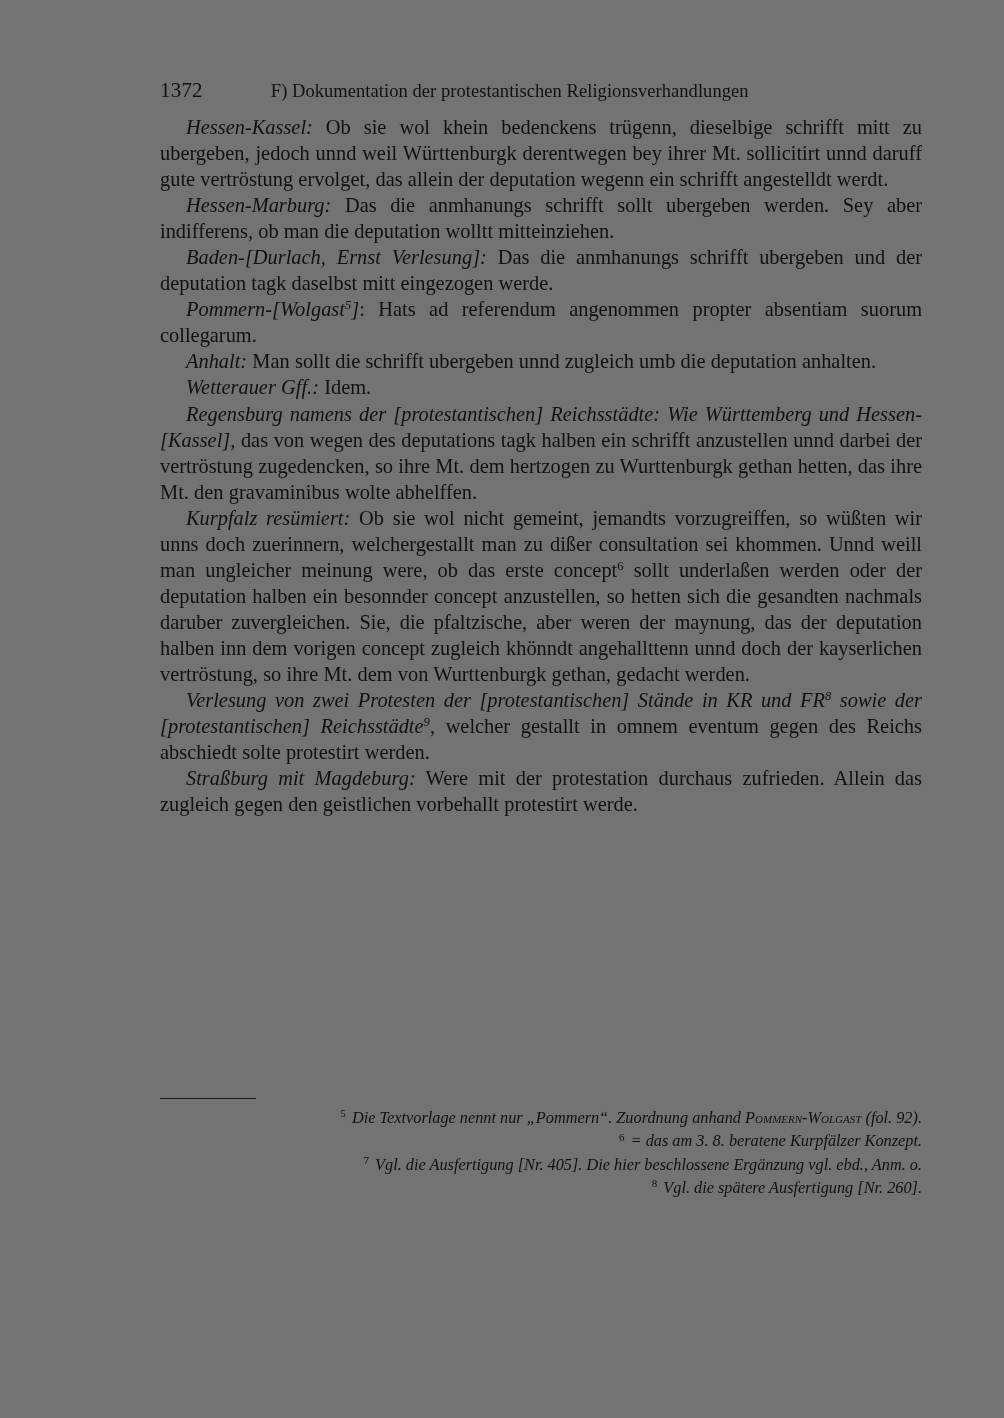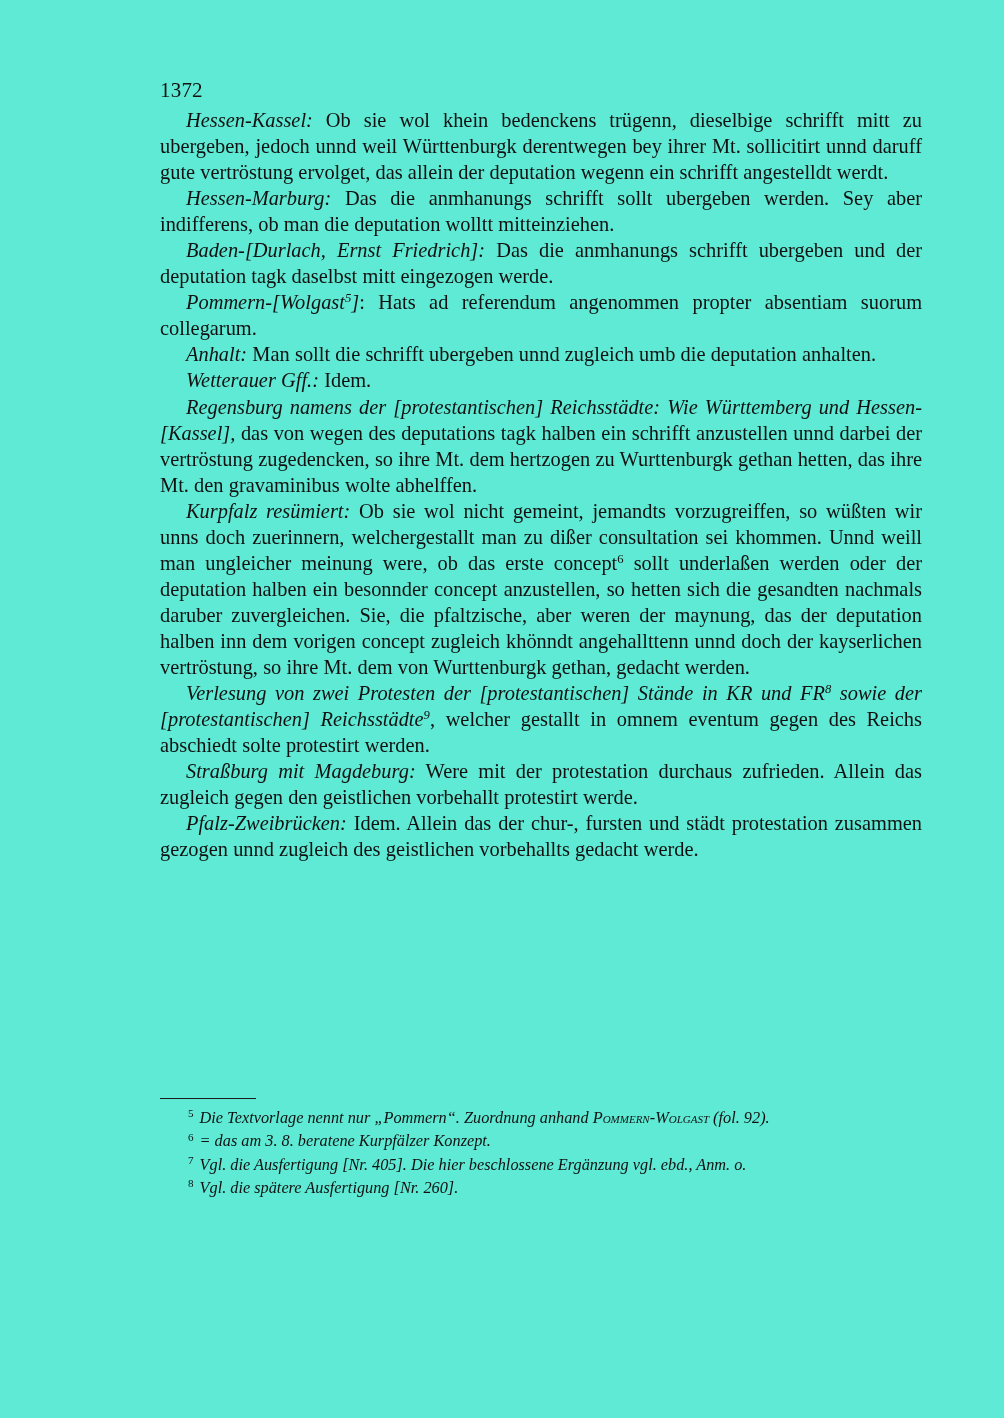--- a/index.html
+++ b/index.html
@@ -12,21 +12,21 @@
     background: #ffffff;
     font-family: "Liberation Serif", "DejaVu Serif", serif;
     color: #111111;
     overflow: hidden;
   }
 
   .page {
     position: relative;
     width: 1004px;
     height: 1418px;
-    background: #5eead4;
+    background: #737373;
   }
 
   
   .runhead {
     position: absolute;
     left: 160px;
     top: 78px;
     width: 760px;
     height: 26px;
     display: flex;
@@ -41,21 +41,21 @@
     font-size: 18.5px;
     margin-left: 68px;
     white-space: nowrap;
     letter-spacing: 0.05px;
   }
 
   
   .textblock {
     position: absolute;
     left: 160px;
-    top: 107px;
+    top: 114px;
     width: 762px;
   }
   p.para {
     margin: 0;
     font-size: 20.4px;
     line-height: 26.05px;
     text-align: justify;
     text-indent: 26px;
     hyphens: manual;
     -webkit-hyphens: manual;
@@ -108,61 +108,61 @@
     margin-left: 28px;
     margin-right: 6px;
   }
   .fn.fn-wide {
     text-align: justify;
   }
   .fn.fn-wide .fn-num {
     margin-right: 12px;
   }
   .fn.nojust {
-    text-align: left;
+    text-align: right;
   }
   .smallcaps {
     font-variant: small-caps;
     font-style: italic;
   }
 </style>
 </head>
 <body>
 
 <div class="page">
 
   <div class="runhead">
     <span class="folio">1372</span>
+    <span class="runhead-title">F) Dokumentation der protestantischen Religionsverhandlungen</span>
   </div>
 
   <div class="textblock">
 
     <p class="para"><span class="it">Hessen-Kassel:</span><span> Ob sie wol khein bedenckens trügenn, dieselbige schrifft mitt zu ubergeben, jedoch unnd weil Württenburgk derentwegen bey ihrer Mt. sollicitirt unnd daruff gute vertröstung ervolget, das allein der deputation wegenn ein schrifft angestelldt werdt.</span></p>
 
     <p class="para"><span class="it">Hessen-Marburg:</span><span> Das die anmhanungs schrifft sollt ubergeben werden. Sey aber indifferens, ob man die deputation wolltt mitteinziehen.</span></p>
 
-    <p class="para"><span class="it">Baden-[Durlach, Ernst Friedrich]:</span><span> Das die anmhanungs schrifft ubergeben und der deputation tagk daselbst mitt eingezogen werde.</span></p>
+    <p class="para"><span class="it">Baden-[Durlach, Ernst Verlesung]:</span><span> Das die anmhanungs schrifft ubergeben und der deputation tagk daselbst mitt eingezogen werde.</span></p>
 
     <p class="para"><span class="it">Pommern-[Wolgast</span><sup class="it-sup">5</sup><span class="it">]</span><span>: Hats ad referendum angenommen propter absentiam suorum collegarum.</span></p>
 
     <p class="para"><span class="it">Anhalt:</span><span> Man sollt die schrifft ubergeben unnd zugleich umb die deputation anhalten.</span></p>
 
     <p class="para lastline-natural"><span class="it">Wetterauer Gff.:</span><span> Idem.</span></p>
 
     <p class="para"><span class="it">Regensburg namens der [protestantischen] Reichsstädte: Wie Württemberg und Hessen-[Kassel],</span><span> das von wegen des deputations tagk halben ein schrifft anzustellen unnd darbei der vertröstung zugedencken, so ihre Mt. dem hertzogen zu Wurttenburgk gethan hetten, das ihre Mt. den gravaminibus wolte abhelffen.</span></p>
 
     <p class="para"><span class="it">Kurpfalz resümiert:</span><span> Ob sie wol nicht gemeint, jemandts vorzugreiffen, so wüßten wir unns doch zuerinnern, welchergestallt man zu dißer consultation sei khommen. Unnd weill man ungleicher meinung were, ob das erste concept</span><sup>6</sup><span> sollt underlaßen werden oder der deputation halben ein besonnder concept anzustellen, so hetten sich die gesandten nachmals daruber zuvergleichen. Sie, die pfaltzische, aber weren der maynung, das der deputation halben inn dem vorigen concept zugleich khönndt angehallttenn unnd doch der kayserlichen vertröstung, so ihre Mt. dem von Wurttenburgk gethan, gedacht werden.</span></p>
 
 
     <p class="para"><span class="it">Verlesung von zwei Protesten der [protestantischen] Stände in KR und FR</span><sup class="it-sup">8</sup><span class="it"> sowie der [protestantischen] Reichsstädte</span><sup class="it-sup">9</sup><span>, welcher gestallt in omnem eventum gegen des Reichs abschiedt solte protestirt werden.</span></p>
 
 
     <p class="para"><span class="it">Straßburg mit Magdeburg:</span><span> Were mit der protestation durchaus zufrieden. Allein das zugleich gegen den geistlichen vorbehallt protestirt werde.</span></p>
 
-    <p class="para"><span class="it">Pfalz-Zweibrücken:</span><span> Idem. Allein das der chur-, fursten und städt protestation zusammen gezogen unnd zugleich des geistlichen vorbehallts gedacht werde.</span></p>
 
   </div>
 
   <div class="footnotes">
     <div class="fn-rule"></div>
 
     <p class="fn nojust"><span class="fn-num">5</span><span>Die Textvorlage nennt nur „Pommern“. Zuordnung anhand </span><span class="smallcaps">Pommern-Wolgast</span><span> (fol. 92).</span></p>
 
     <p class="fn nojust"><span class="fn-num">6</span><span>= das am 3. 8. beratene Kurpfälzer Konzept.</span></p>
 

